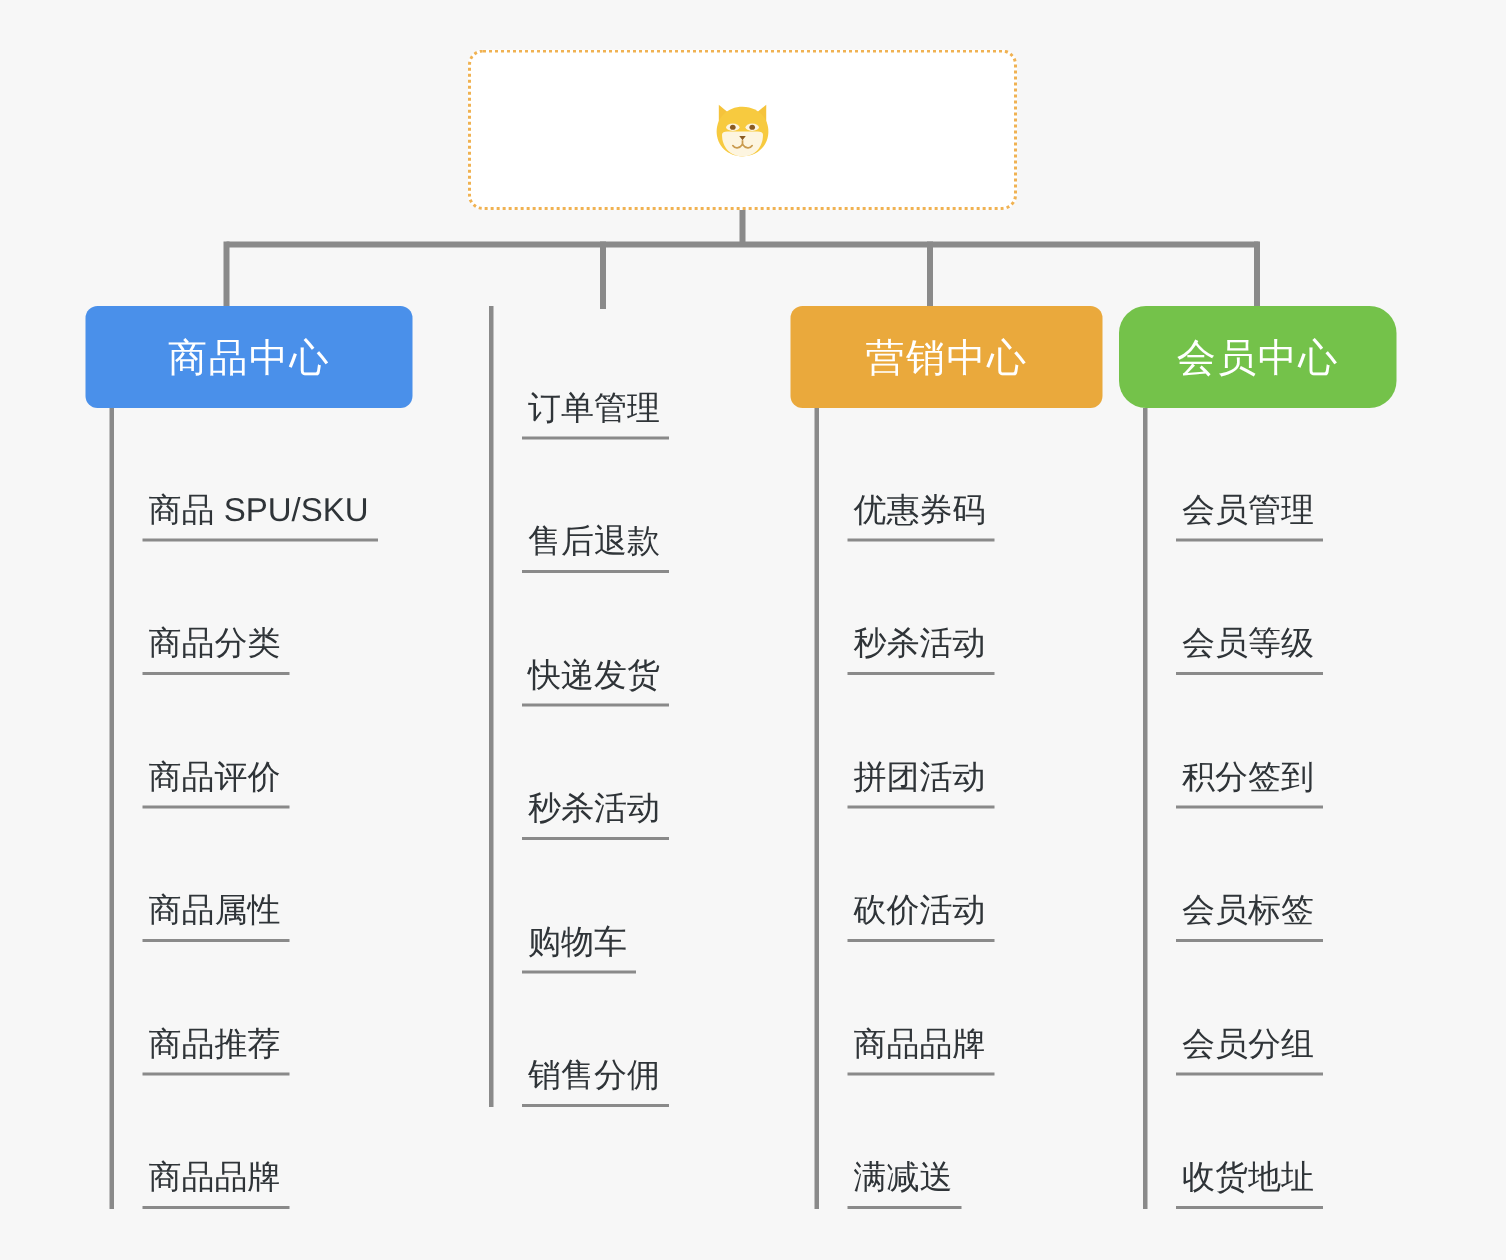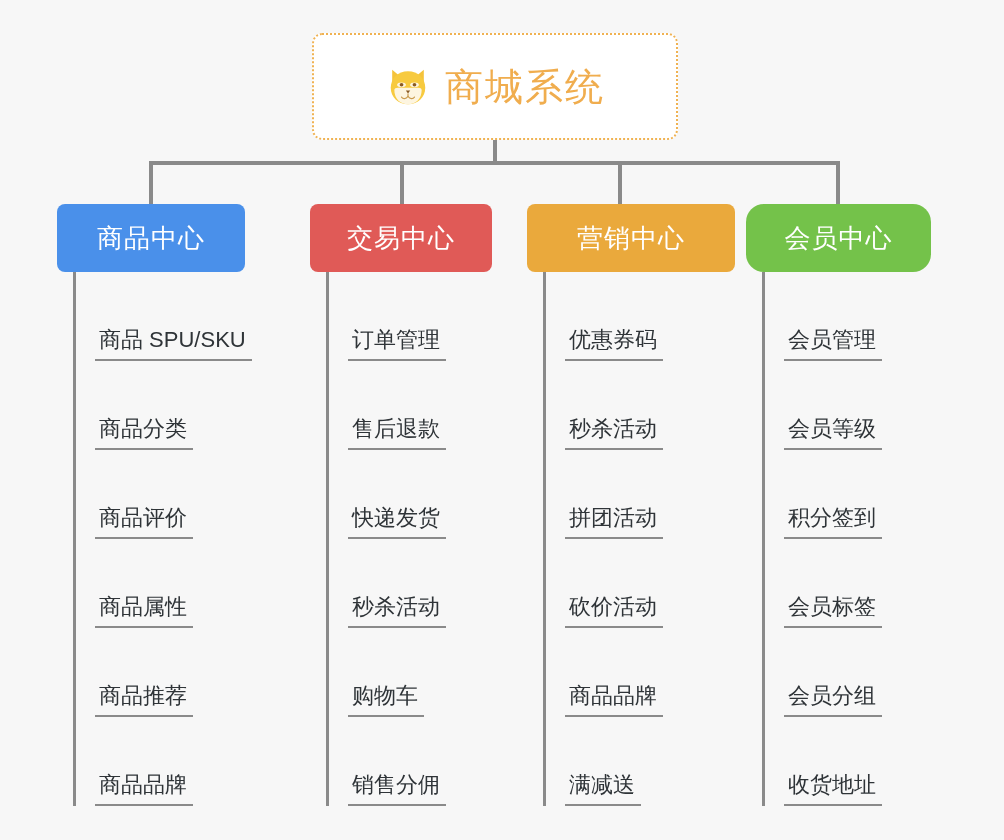--- a/index.html
+++ b/index.html
@@ -119,34 +119,33 @@
       <path d="M13 36 C13 48 21 56 32 56 C43 56 51 48 51 36 C51 34 49 33 46 33 L18 33 C15 33 13 34 13 36 Z" fill="#fdf5e0"></path>
       <ellipse cx="23" cy="29" rx="6.2" ry="3.4" fill="#fdf5e0"></ellipse>
       <ellipse cx="41" cy="29" rx="6.2" ry="3.4" fill="#fdf5e0"></ellipse>
       <ellipse cx="23" cy="29" rx="2.6" ry="2.4" fill="#8a5a22"></ellipse>
       <ellipse cx="41" cy="29" rx="2.6" ry="2.4" fill="#8a5a22"></ellipse>
       <path d="M29 37 L35 37 L32 41 Z" fill="#8a5a22"></path>
       <path d="M32 41 L32 45" stroke="#c99a4e" stroke-width="1.6" fill="none"></path>
       <path d="M32 45 C29 49 25 49 23 46" stroke="#c99a4e" stroke-width="1.6" fill="none" stroke-linecap="round"></path>
       <path d="M32 45 C35 49 39 49 41 46" stroke="#c99a4e" stroke-width="1.6" fill="none" stroke-linecap="round"></path>
     </svg>
-    <span class="root-title" style="color: rgb(240, 173, 78);">商城系统</span>
   </div>
 
   <div class="conn conn-v" style="left: 493px; top: 140px; height: 24px; background: rgb(138, 138, 138);"></div>
 
   <div class="conn conn-h" style="left: 151px; top: 161px; width: 688px; background: rgb(138, 138, 138);"></div>
 
   <div class="conn conn-v" style="left: 149px; top: 161px; height: 45px; background: rgb(138, 138, 138);"></div>
   <div class="conn conn-v" style="left: 400px; top: 161px; height: 45px; background: rgb(138, 138, 138);"></div>
   <div class="conn conn-v" style="left: 618px; top: 161px; height: 45px; background: rgb(138, 138, 138);"></div>
   <div class="conn conn-v" style="left: 836px; top: 161px; height: 45px; background: rgb(138, 138, 138);"></div>
 
   <div class="branch" style="left:57px; width:250px;">
-    <div class="branch-header" style="width: 188px; background: rgb(74, 144, 234);">
+    <div class="branch-header" style="width: 218px; background: rgb(74, 144, 234);">
       <span>商品中心</span>
     </div>
     <div class="branch-items">
       <div class="rail" style="background: rgb(138, 138, 138);"></div>
       <div class="leaf">
           <span class="leaf-text">商品 SPU/SKU</span>
         </div>
       <div class="leaf">
           <span class="leaf-text">商品分类</span>
         </div>
@@ -159,23 +158,20 @@
       <div class="leaf">
           <span class="leaf-text">商品推荐</span>
         </div>
       <div class="leaf">
           <span class="leaf-text">商品品牌</span>
         </div>
     </div>
   </div>
 
   <div class="branch" style="left:310px; width:220px;">
-    <div class="branch-header" style="width: 182px; background: rgb(224, 90, 87);">
-      <span>交易中心</span>
-    </div>
     <div class="branch-items">
       <div class="rail" style="background: rgb(138, 138, 138);"></div>
       <div class="leaf">
           <span class="leaf-text">订单管理</span>
         </div>
       <div class="leaf">
           <span class="leaf-text">售后退款</span>
         </div>
       <div class="leaf">
           <span class="leaf-text">快递发货</span>

